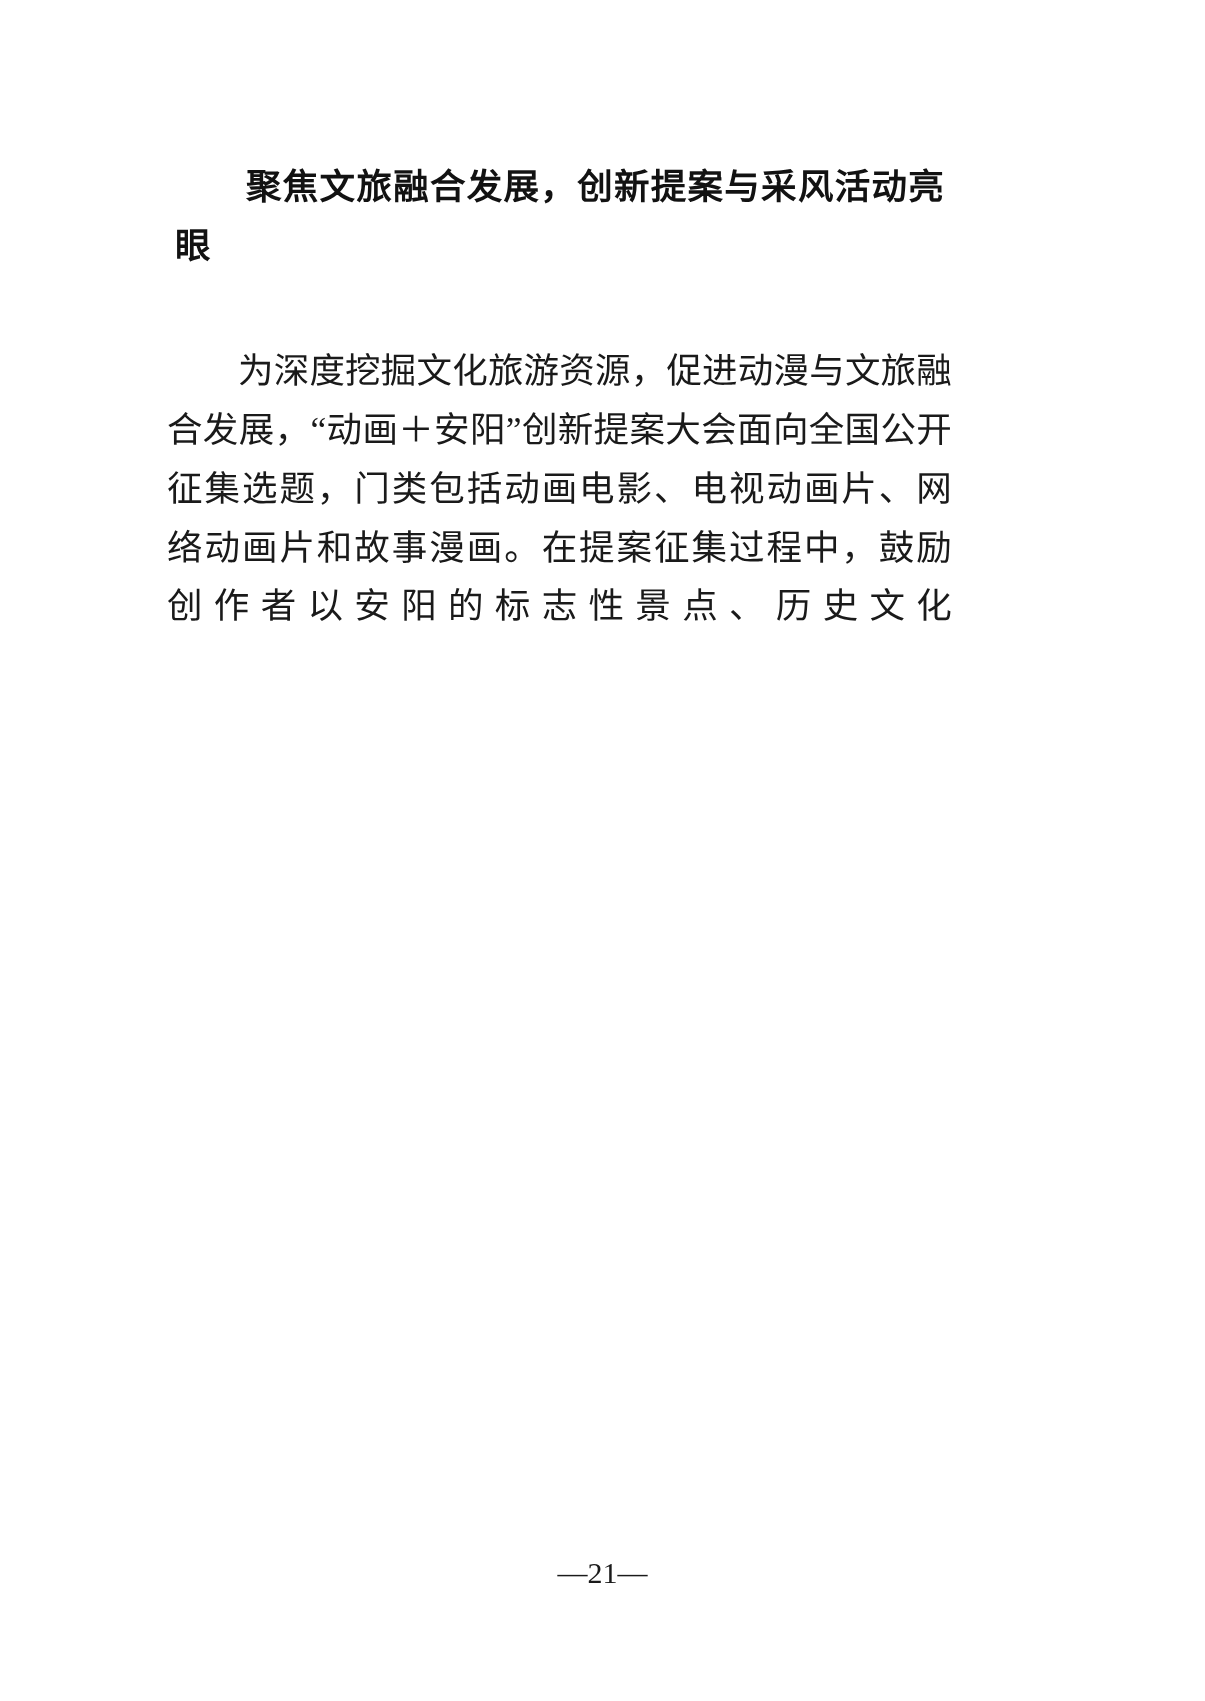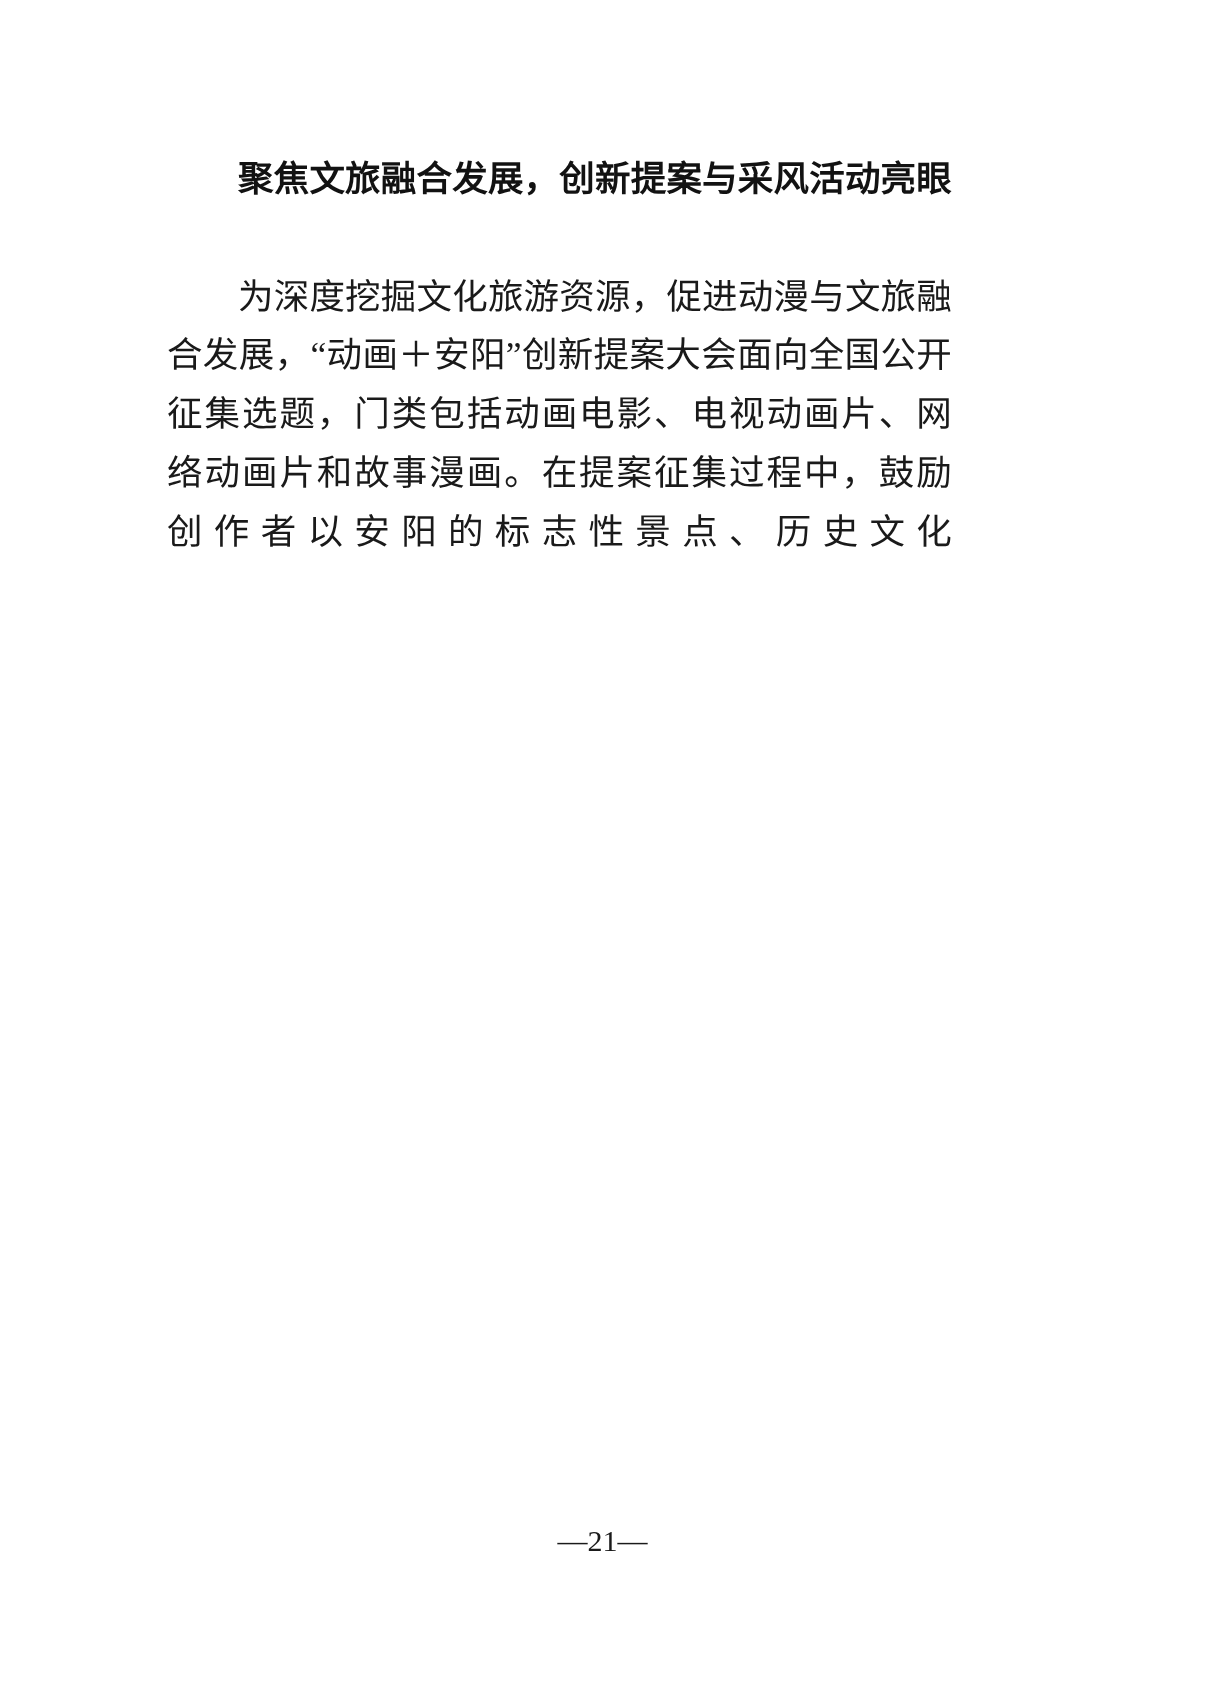--- a/index.html
+++ b/index.html
@@ -44,21 +44,21 @@
   }
   .para.indent {
     text-indent: 71px;
   }
   .para + .para {
     margin-top: 0;
   }
 
   
   .section-heading {
-    margin: 0;
+    margin: 8px;
     font-family: Liberation Sans, sans-serif;
     font-size: 35.5px;
     line-height: 1.655;
     font-weight: 700;
     color: #121212;
     text-align: justify;
     text-justify: inter-character;
     text-indent: 71px;
     letter-spacing: 0.2px;
   }
@@ -68,21 +68,21 @@
   .section-heading::after {
     content: "";
     display: inline-block;
     width: 100%;
   }
 
   .page-number {
     position: absolute;
     left: 0;
     right: 0;
-    top: 1524px;
+    top: 1556px;
     text-align: center;
     font-family: "Liberation Serif", "DejaVu Serif", serif;
     font-size: 30px;
     color: #1a1a1a;
     letter-spacing: 0px;
   }
 </style>
 </head>
 <body>
 

